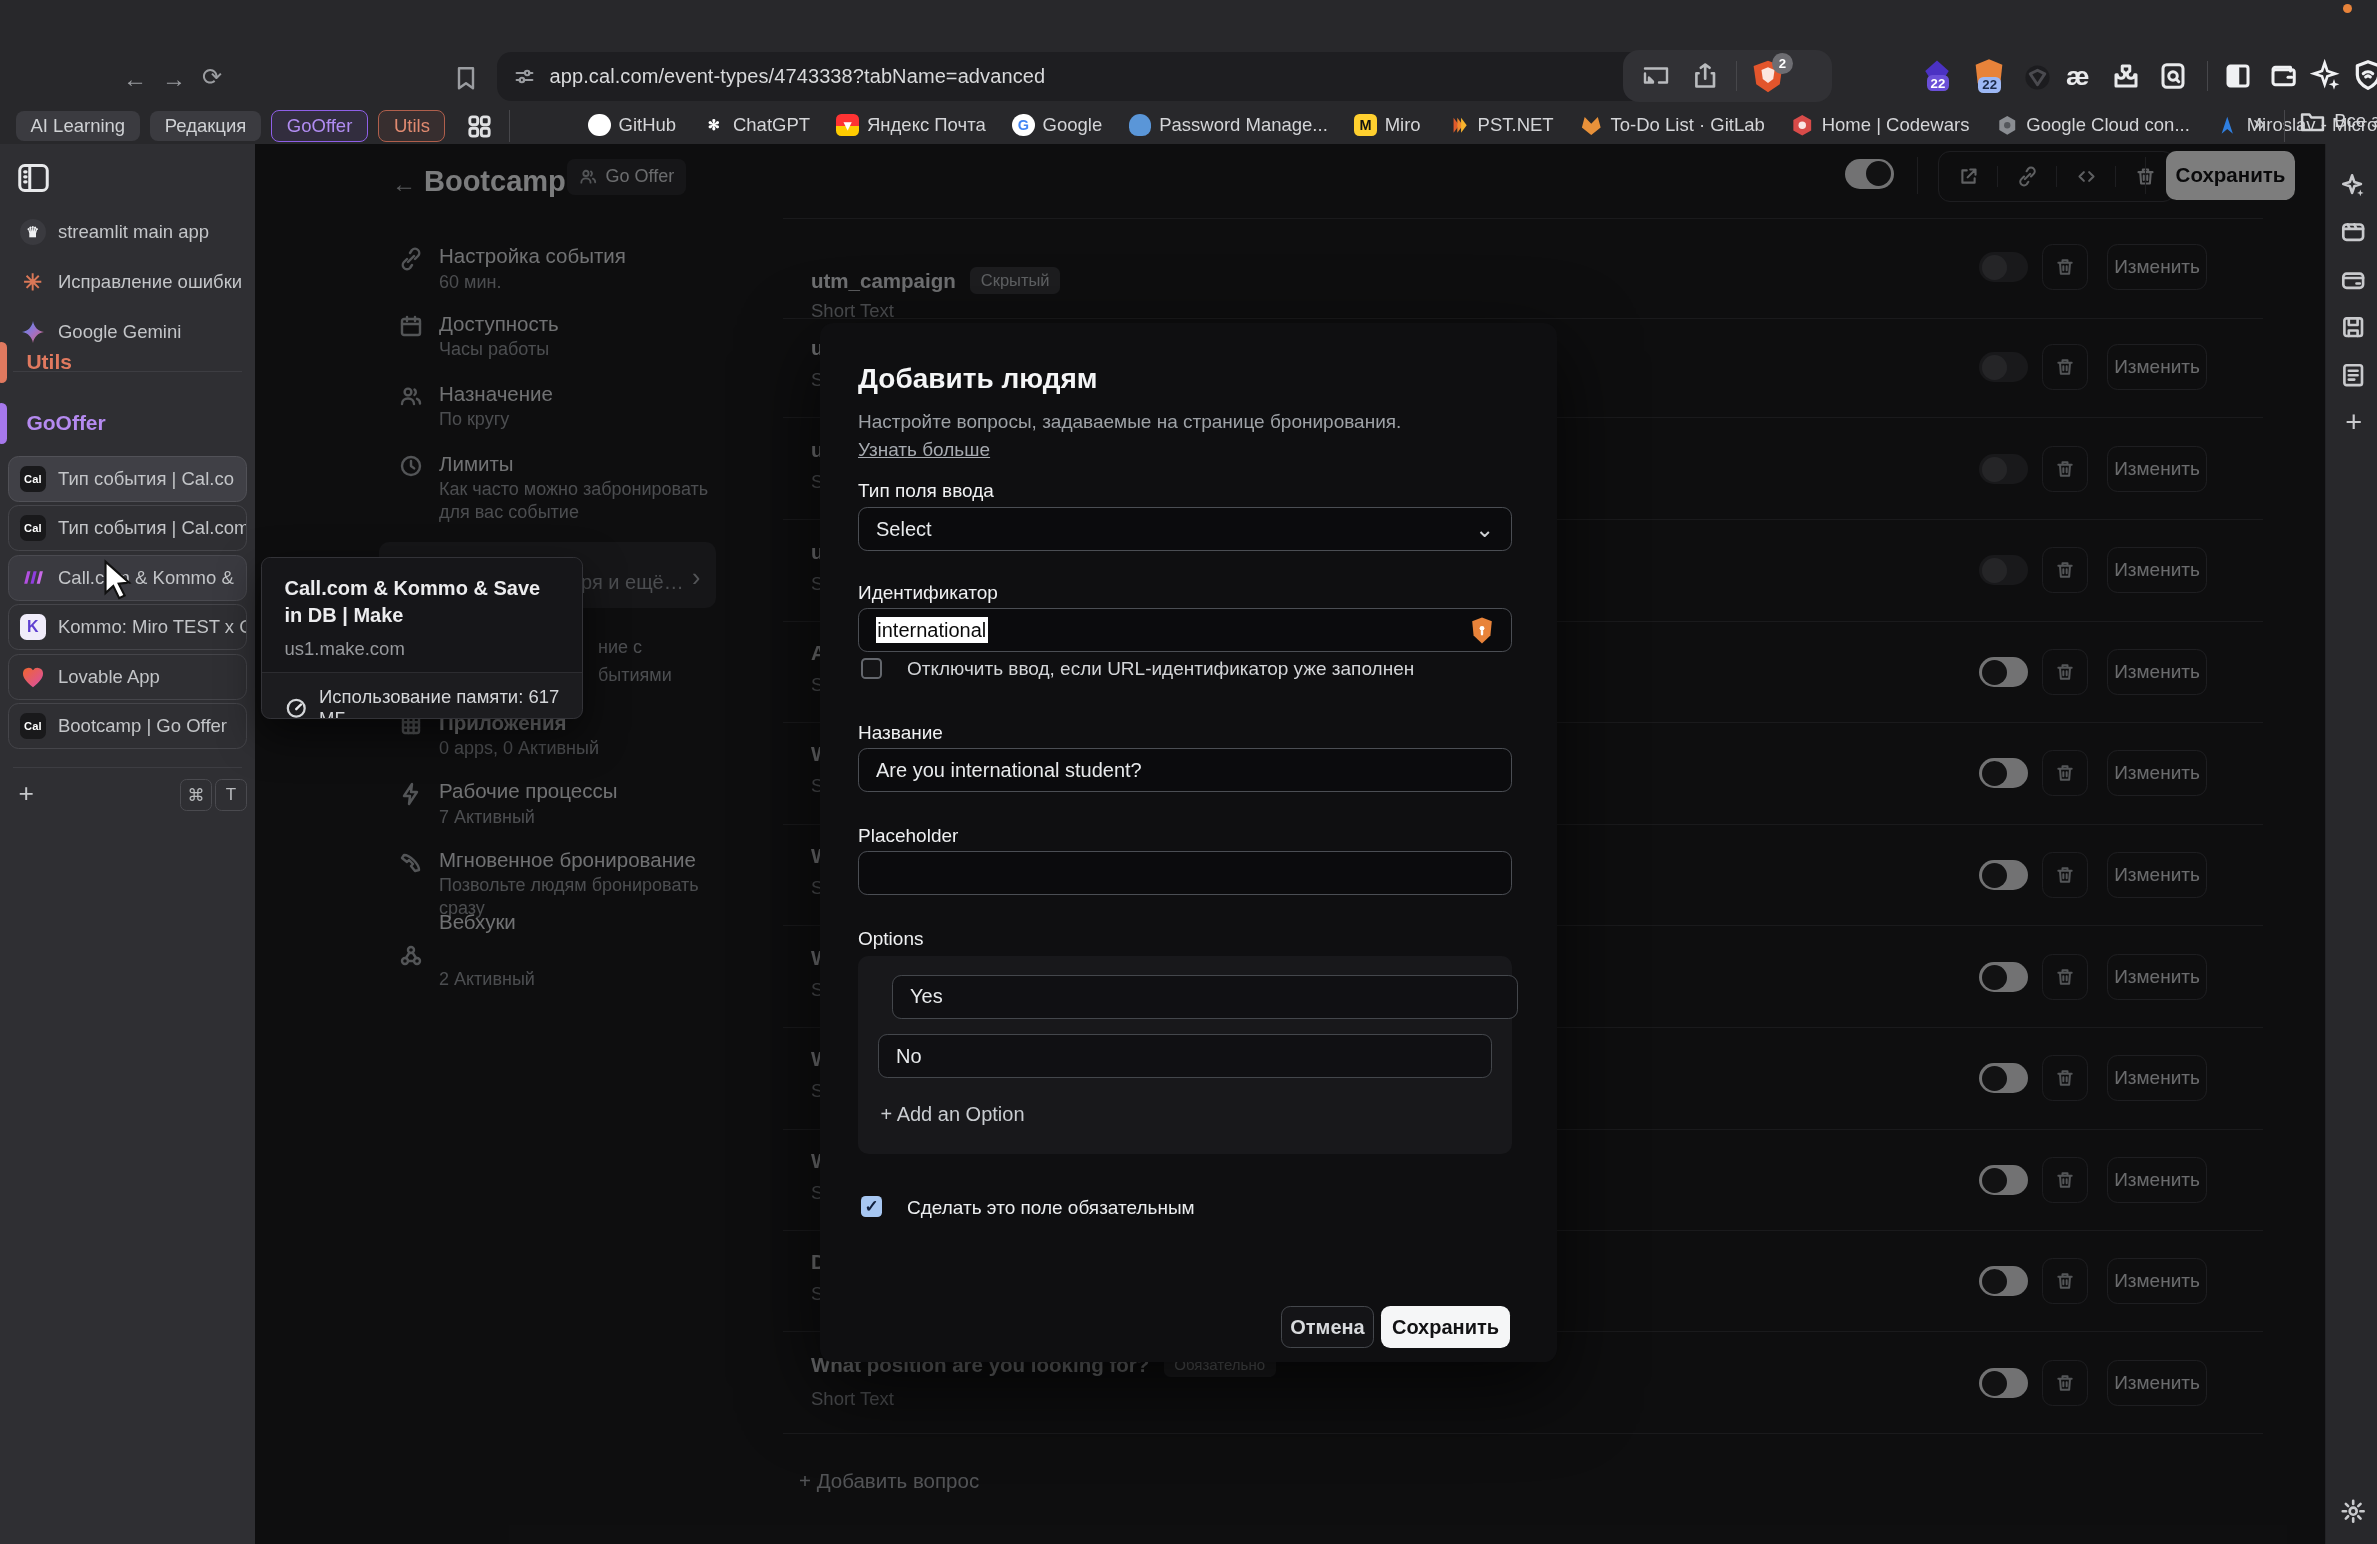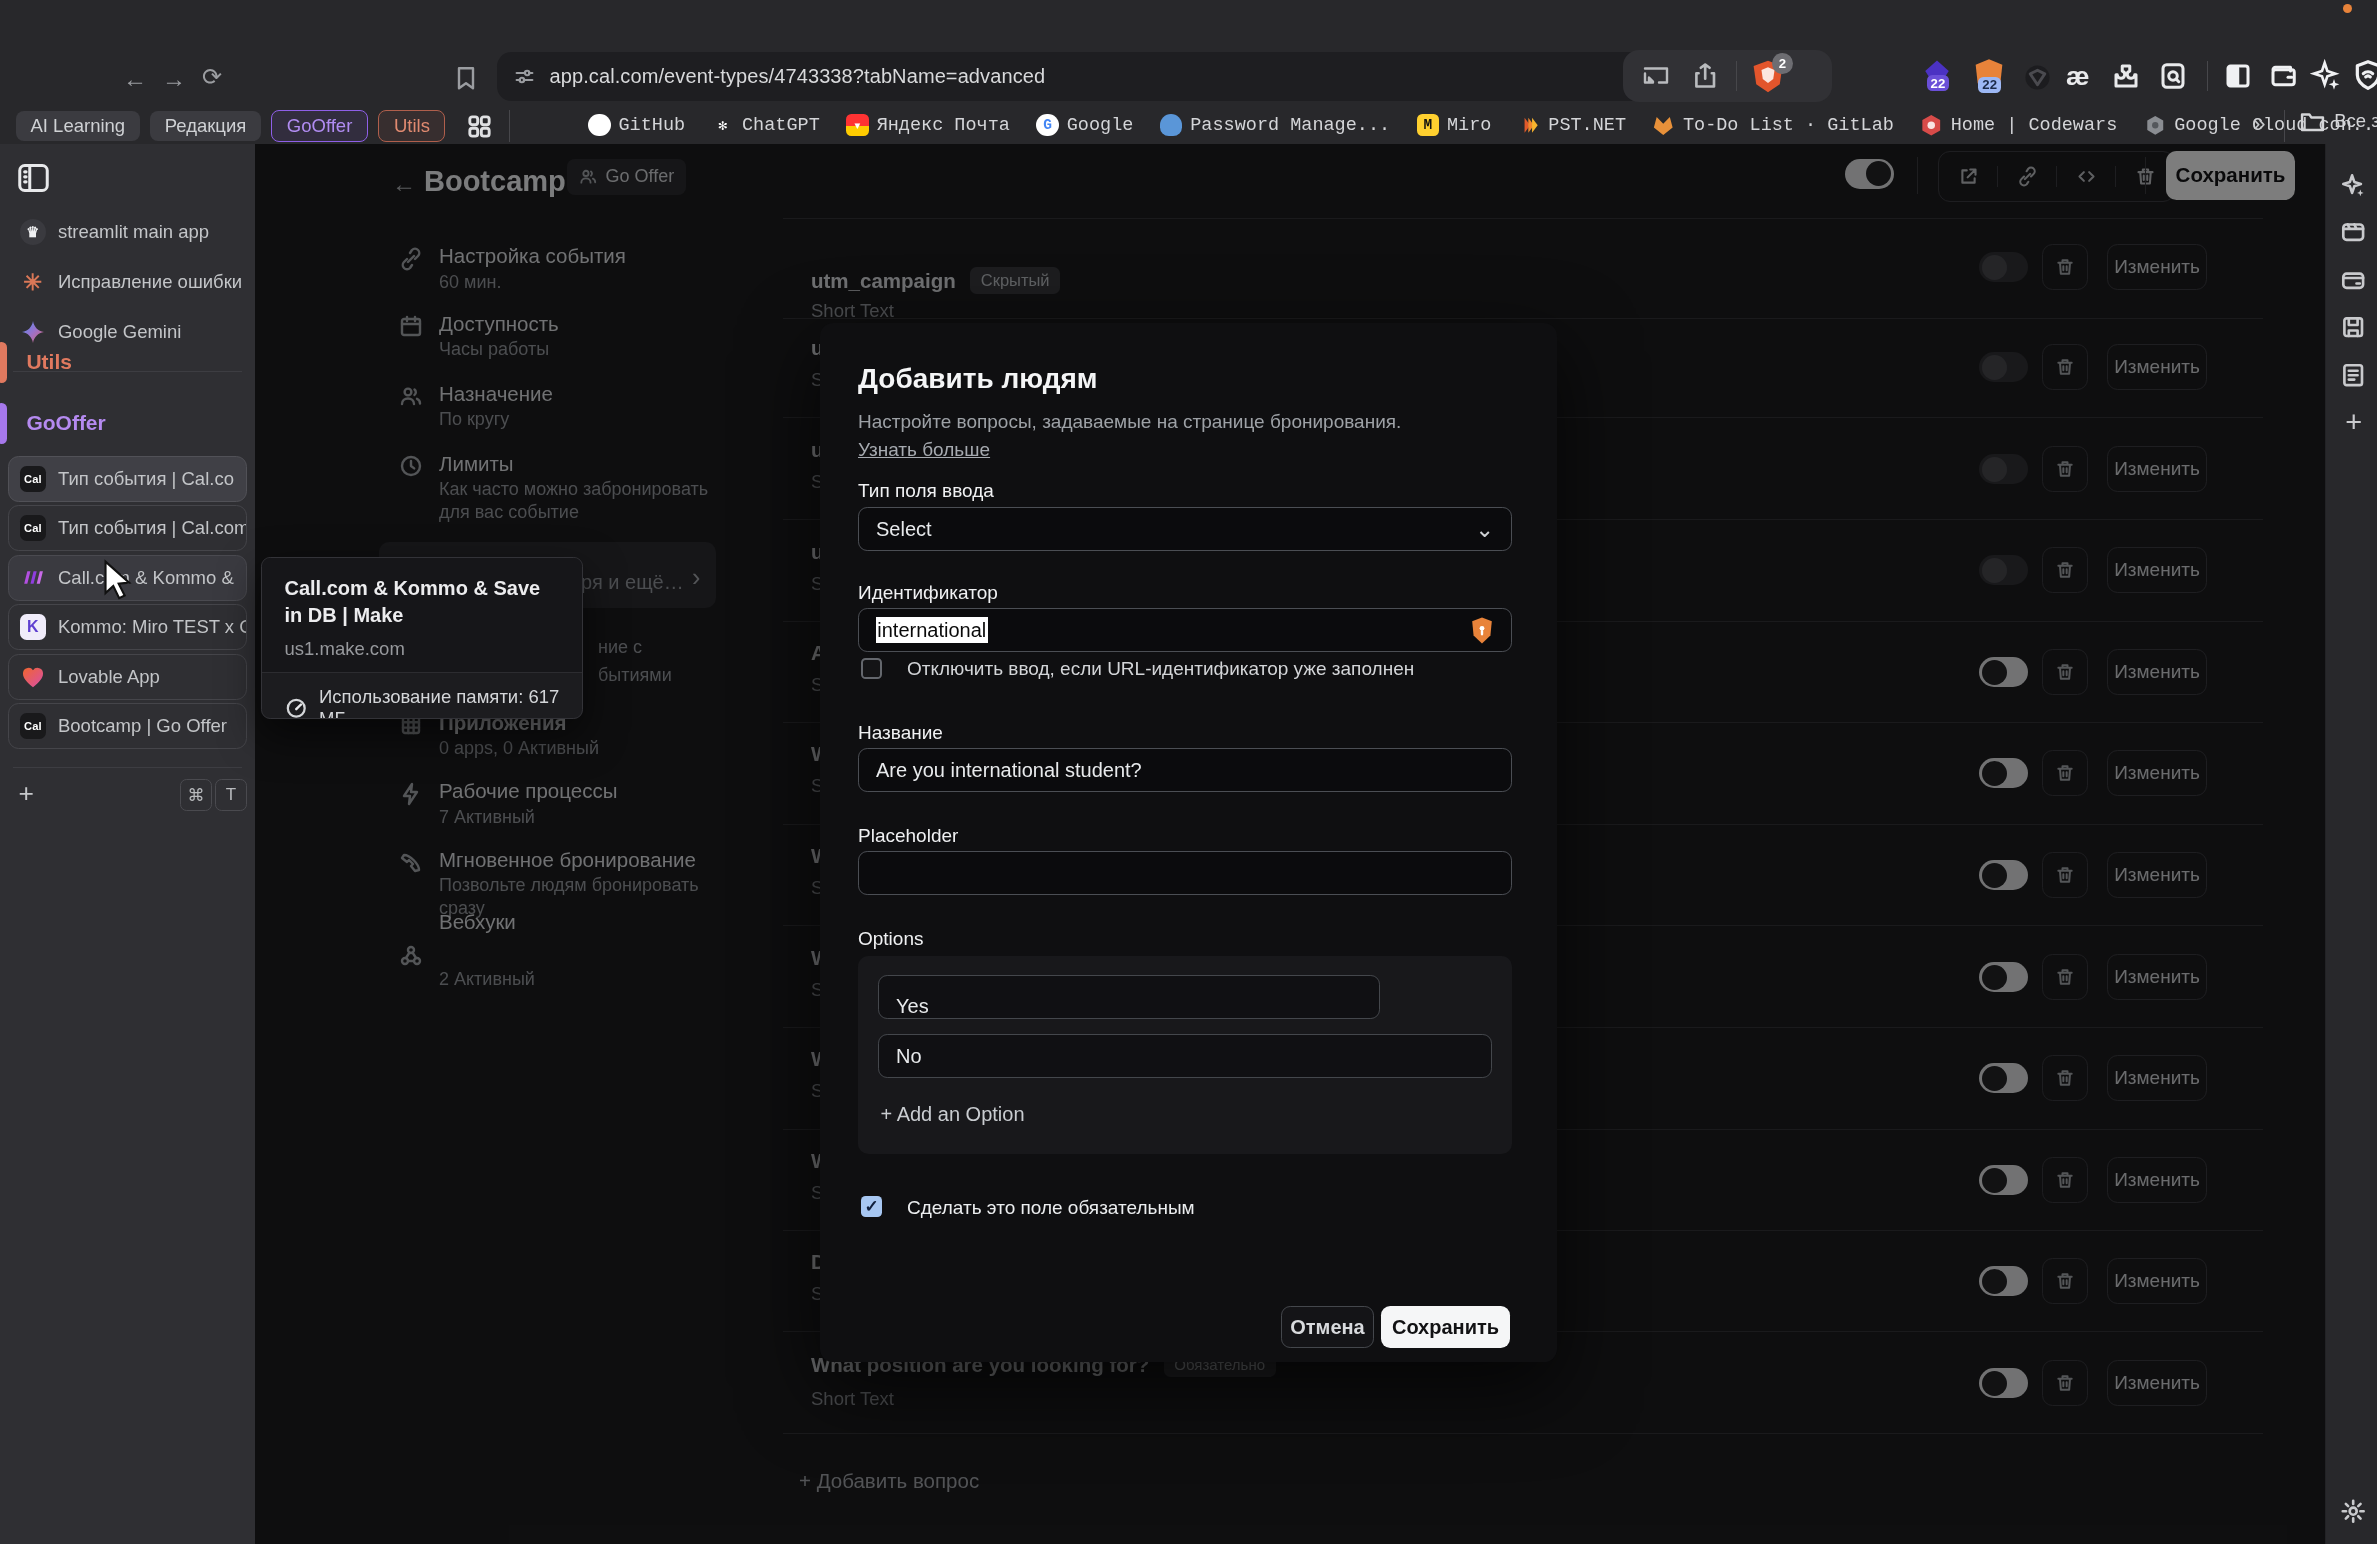--- a/index.html
+++ b/index.html
@@ -19,21 +19,21 @@
              display:flex;align-items:center;justify-content:center;}
   .extbadge{position:absolute;border-radius:5.3px;font-size:13.2px;font-weight:bold;
             padding:0.7px 4px;}
   .vsep{width:1.3px;background:#47474b;}
 
   
   .wspill{height:30px;border-radius:8px;background:#3b3b40;color:#cfd1d4;
           font-size:18.5px;display:flex;align-items:center;padding:0 14.5px;margin-right:10.6px;}
   .wspill.purple{background:rgba(143,95,232,.10);border:1.3px solid #8f5fe8;color:#b18cf2;}
   .wspill.orange{background:rgba(197,106,85,.10);border:1.3px solid #b05f4c;color:#e08a70;}
-  #bmrow{left:588px;top:106px;width:1651px;height:38px;display:flex;align-items:center;gap:26.4px;font-family:Liberation Mono, monospace;}
+  #bmrow{left:588px;top:106px;width:1651px;height:38px;display:flex;align-items:center;gap:26.4px;}
   .bm{display:flex;align-items:center;gap:8px;font-size:18.5px;color:#d4d5d8;white-space:nowrap;}
   .bmico{width:22.5px;height:22.5px;border-radius:5.3px;display:flex;align-items:center;
          justify-content:center;font-size:14.5px;font-weight:bold;flex:0 0 auto;}
 
   
   #sidebar{left:0;top:144px;width:255px;height:1400px;background:#2f2f33;
            border-right:1.3px solid #232326;}
   .stab{position:absolute;left:8px;width:239px;height:46px;border:1.3px solid #45454a;
         border-radius:10.6px;display:flex;align-items:center;gap:12px;padding:0 10.6px;
         box-sizing:border-box;font-size:18.5px;color:#c3c5c8;white-space:nowrap;overflow:hidden;}
@@ -738,21 +738,21 @@
   <div class="abs m-label" style="left:38px;top:399px;">Название</div>
   <div class="m-input" style="top:425px;">
       <span>Are you international student?</span>
     </div>
 
   <div class="abs m-label" style="left:38px;top:502px;">Placeholder</div>
   <div class="m-input" style="top:528px;"></div>
 
   <div class="abs m-label" style="left:38px;top:605px;">Options</div>
   <div class="abs" style="left:38px;top:633px;width:654px;height:198px;background:#18181b;border-radius:10.6px;">
-    <div class="m-input m-opt" style="left:20px;top:18.5px;width:502px;align-items:flex-end;">
+    <div class="m-input m-opt" style="left:34px;top:18.5px;width:626px;">
         <span>Yes</span>
       </div>
     <div class="m-input m-opt" style="left:20px;top:78px;width:614px;">
         <span>No</span>
       </div>
     <div class="abs" style="left:22.5px;top:147px;font-size:20px;color:#c9ccd0;">+ Add an Option</div>
   </div>
 
   <div class="cb ck" style="left:41px;top:873px;">
       <span>✓</span>

